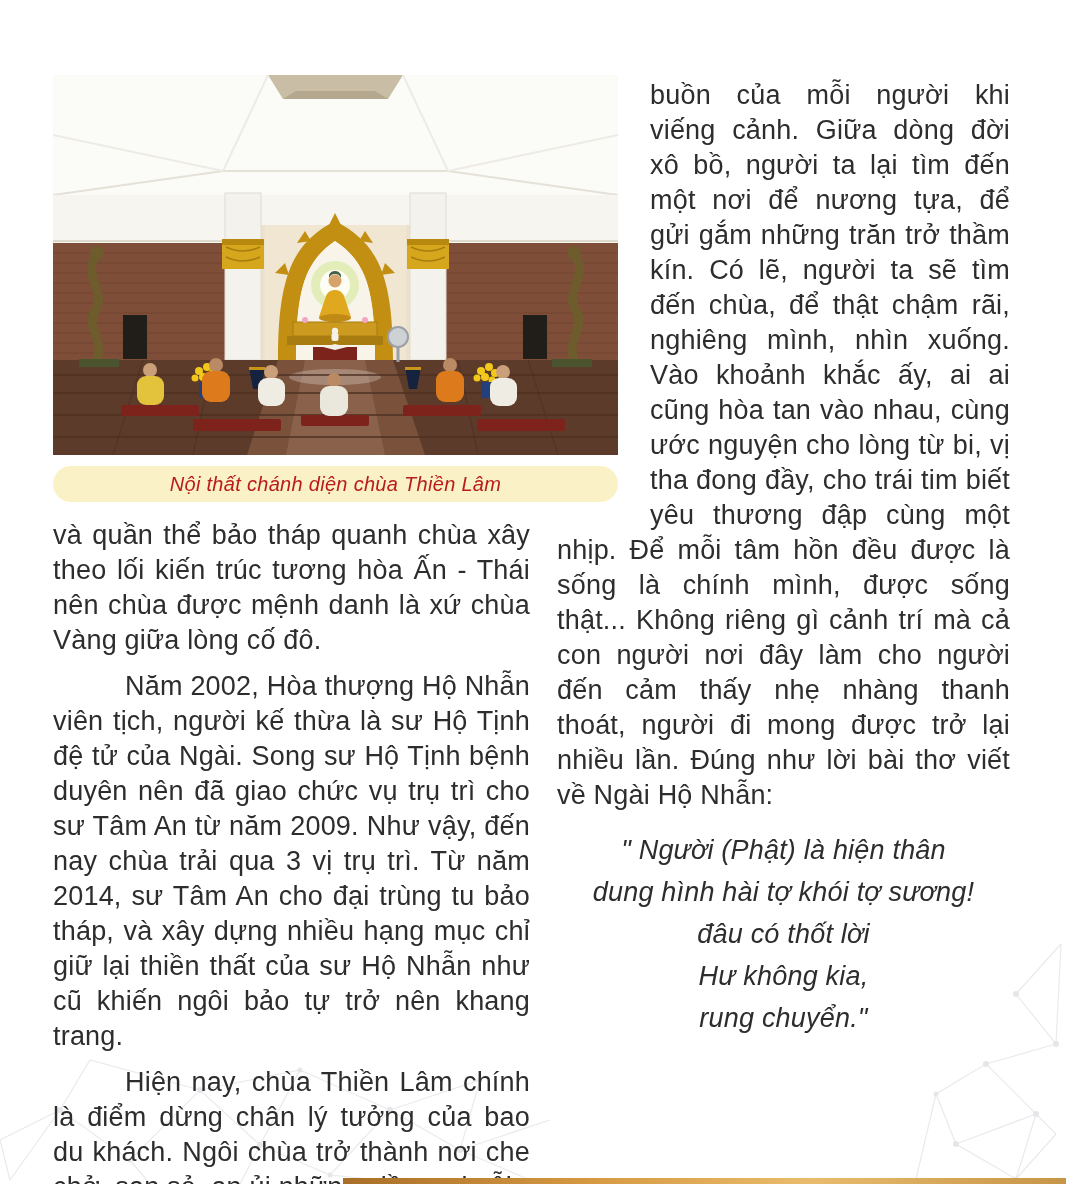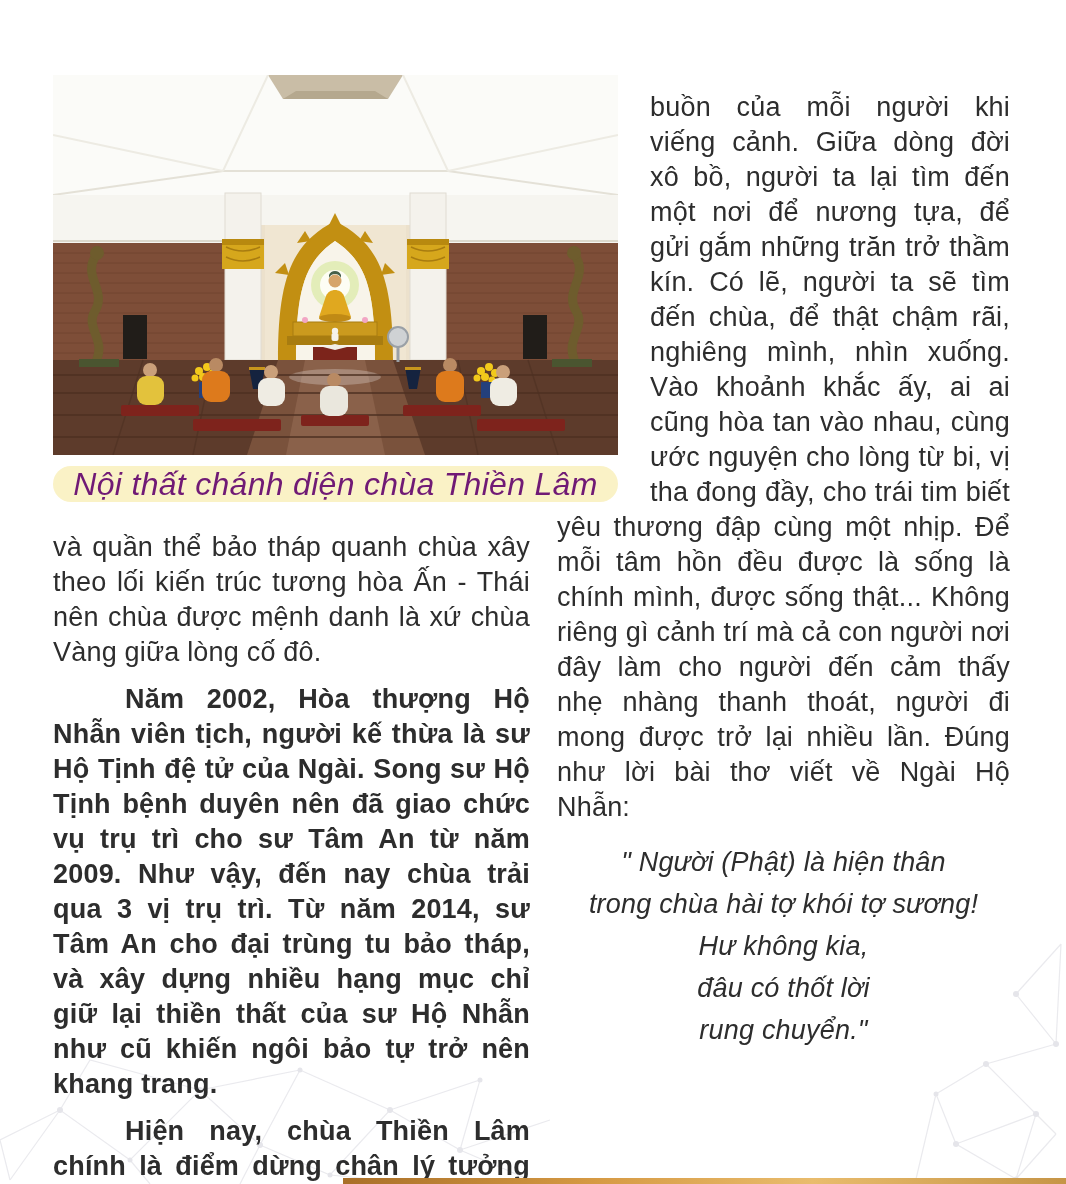--- a/index.html
+++ b/index.html
@@ -8,28 +8,28 @@
     background:#ffffff;font-family:"Liberation Sans","DejaVu Sans",sans-serif;
     color:#2d2d2d;
   }
   
   .photo{position:absolute;left:53px;top:75px;width:565px;height:380px;margin:0;overflow:hidden;}
   .photo svg{display:block;}
   
   .caption{
     position:absolute;left:53px;top:466px;width:565px;height:36px;
     border-radius:18px;display:flex;align-items:center;justify-content:center;
-    font-style:italic;font-size:32px;color:#701a75;letter-spacing:.3px;
+    font-style:italic;font-size:20px;color:#b91c1c;letter-spacing:.3px;
   }
   
   .para{
-    margin:12px 0 11px 0;font-size:27px;line-height:35px;letter-spacing:.2px;
+    margin:0 0 11px 0;font-size:27px;line-height:35px;letter-spacing:.2px;
     text-align:justify;
   }
-  .para.indent{text-indent:72px;font-weight:bold;}
+  .para.indent{text-indent:72px;}
   .col-left{position:absolute;left:53px;top:518px;width:477px;z-index:2;}
   .col-right{position:absolute;left:557px;top:78px;width:453px;z-index:2;}
   .photo-spacer{float:left;width:93px;height:427px;}
   .poem{margin:16px 0 14px 0;}
   .poem-line{
     text-align:center;font-style:italic;font-size:27px;line-height:42px;
     letter-spacing:.2px;color:#2d2d2d;
   }
   
   .mesh{position:absolute;z-index:1;opacity:.55;}
@@ -183,23 +183,23 @@
     <p class="para">và quần thể bảo tháp quanh chùa xây theo lối kiến trúc tương hòa Ấn - Thái nên chùa được mệnh danh là xứ chùa Vàng giữa lòng cố đô.</p>
     <p class="para indent">Năm 2002,  Hòa thượng Hộ Nhẫn viên tịch, người kế thừa là sư Hộ Tịnh đệ tử của Ngài. Song sư Hộ Tịnh bệnh duyên nên đã giao chức vụ trụ trì cho sư Tâm An từ năm 2009. Như vậy, đến nay chùa trải qua 3 vị trụ trì. Từ năm 2014, sư Tâm An cho đại trùng tu bảo tháp, và xây dựng nhiều hạng mục chỉ giữ lại thiền thất của sư Hộ Nhẫn như cũ khiến ngôi bảo tự trở nên khang trang.</p>
     <p class="para indent">Hiện nay, chùa Thiền Lâm chính là điểm dừng chân lý tưởng của bao du khách. Ngôi chùa trở thành nơi che chở, san sẻ, an ủi những niềm vui nỗi</p>
   </div>
 
   <div class="col-right">
     <div class="photo-spacer"></div>
     <p class="para">buồn của mỗi người khi viếng cảnh. Giữa dòng đời xô bồ, người ta lại tìm đến một nơi để nương tựa, để gửi gắm những trăn trở thầm kín. Có lẽ, người ta sẽ tìm đến chùa, để thật chậm rãi, nghiêng mình, nhìn xuống. Vào khoảnh khắc ấy, ai ai cũng hòa tan vào nhau, cùng ước nguyện cho lòng từ bi, vị tha đong đầy, cho trái tim biết yêu thương đập cùng một nhịp. Để mỗi tâm hồn đều được là sống là chính mình, được sống thật... Không riêng gì cảnh trí mà cả con người nơi đây làm cho người đến cảm thấy nhẹ nhàng thanh thoát, người đi mong được trở lại nhiều lần. Đúng như lời bài thơ viết về Ngài Hộ Nhẫn:</p>
     <div class="poem">
       <div class="poem-line">" Người (Phật) là hiện thân</div>
-      <div class="poem-line">trong chùa hài tợ khói tợ sương!</div>
+      <div class="poem-line">dung hình hài tợ khói tợ sương!</div>
+      <div class="poem-line">đâu có thốt lời</div>
       <div class="poem-line">Hư không kia,</div>
-      <div class="poem-line">đâu có thốt lời</div>
       <div class="poem-line">rung chuyển."</div>
     </div>
 
   </div>
 
   <svg class="mesh mesh-left" width="560" height="134" viewBox="0 0 560 134">
     <g stroke="#d9d9e0" stroke-width="1.2" fill="none">
       <path d="M10,130 L60,60 L130,110 L200,40 L260,95 L330,125 L390,60 L460,100 L530,130"></path>
       <path d="M60,60 L90,10 L200,40 M200,40 L300,20 L260,95 M300,20 L390,60"></path>
       <path d="M390,60 L480,30 L460,100 M460,100 L550,70 M130,110 L150,134 M330,125 L420,134 M260,95 L240,134 M10,130 L0,90 L60,60"></path>

